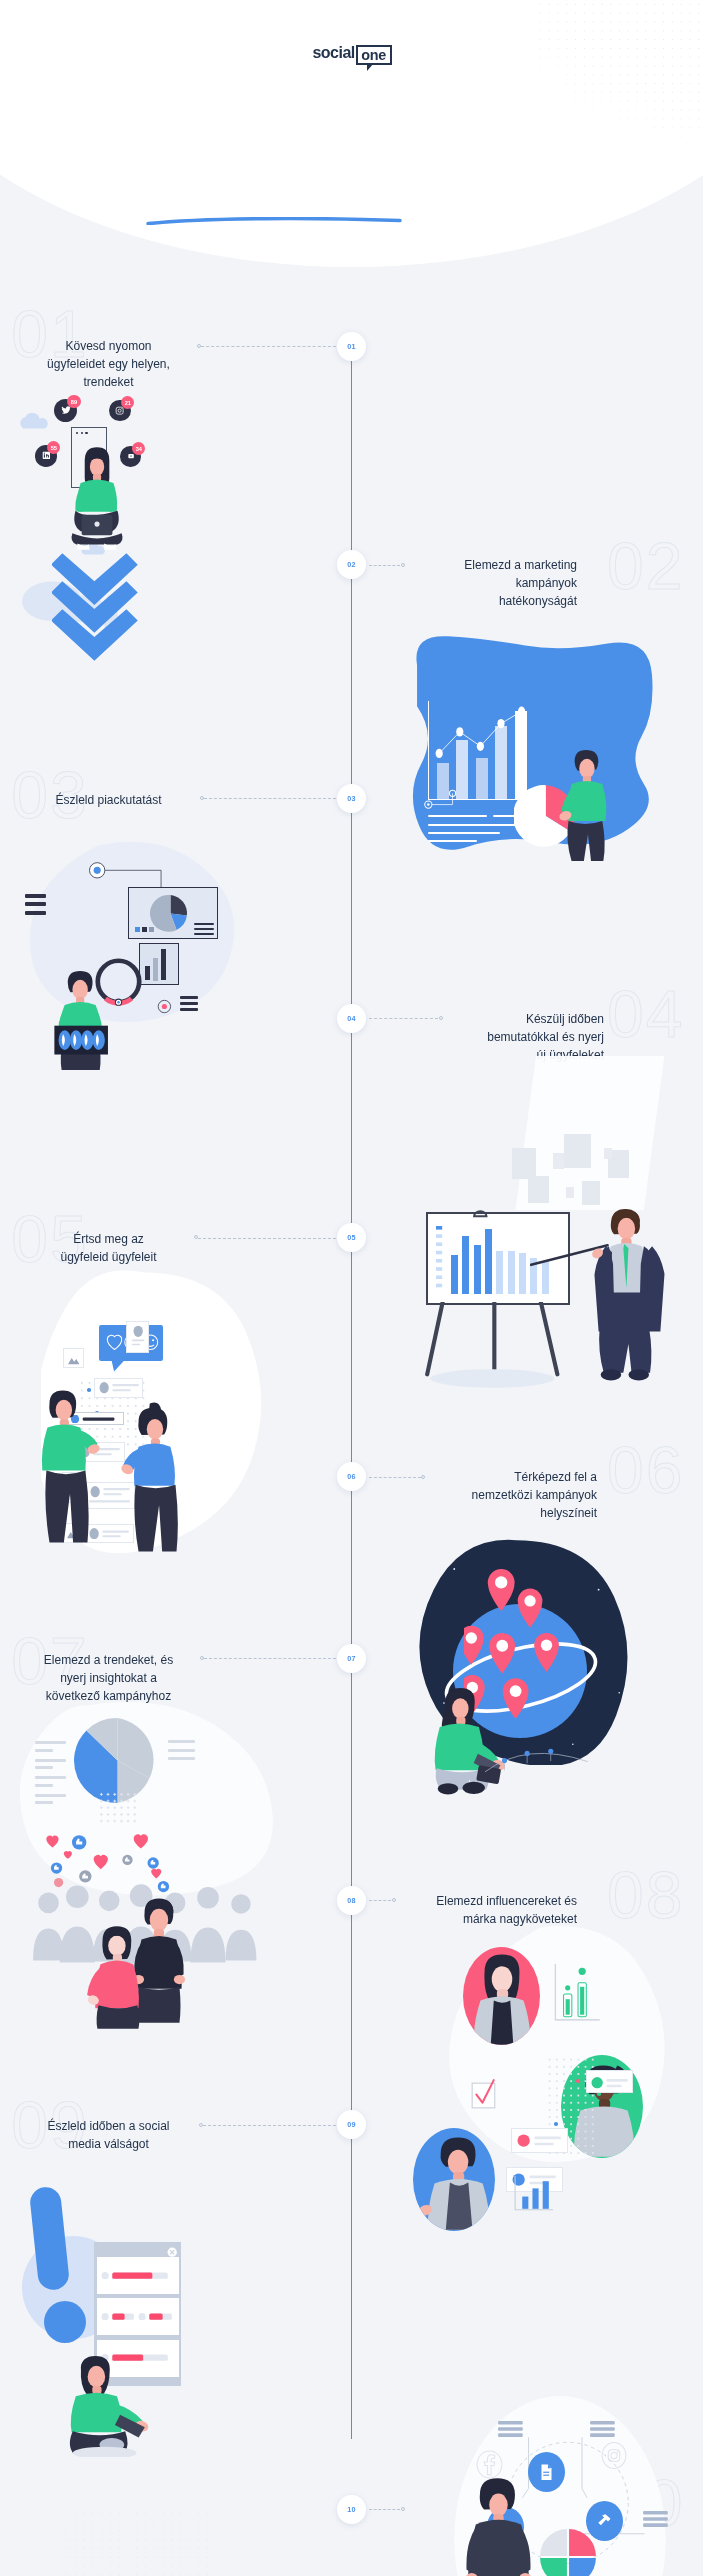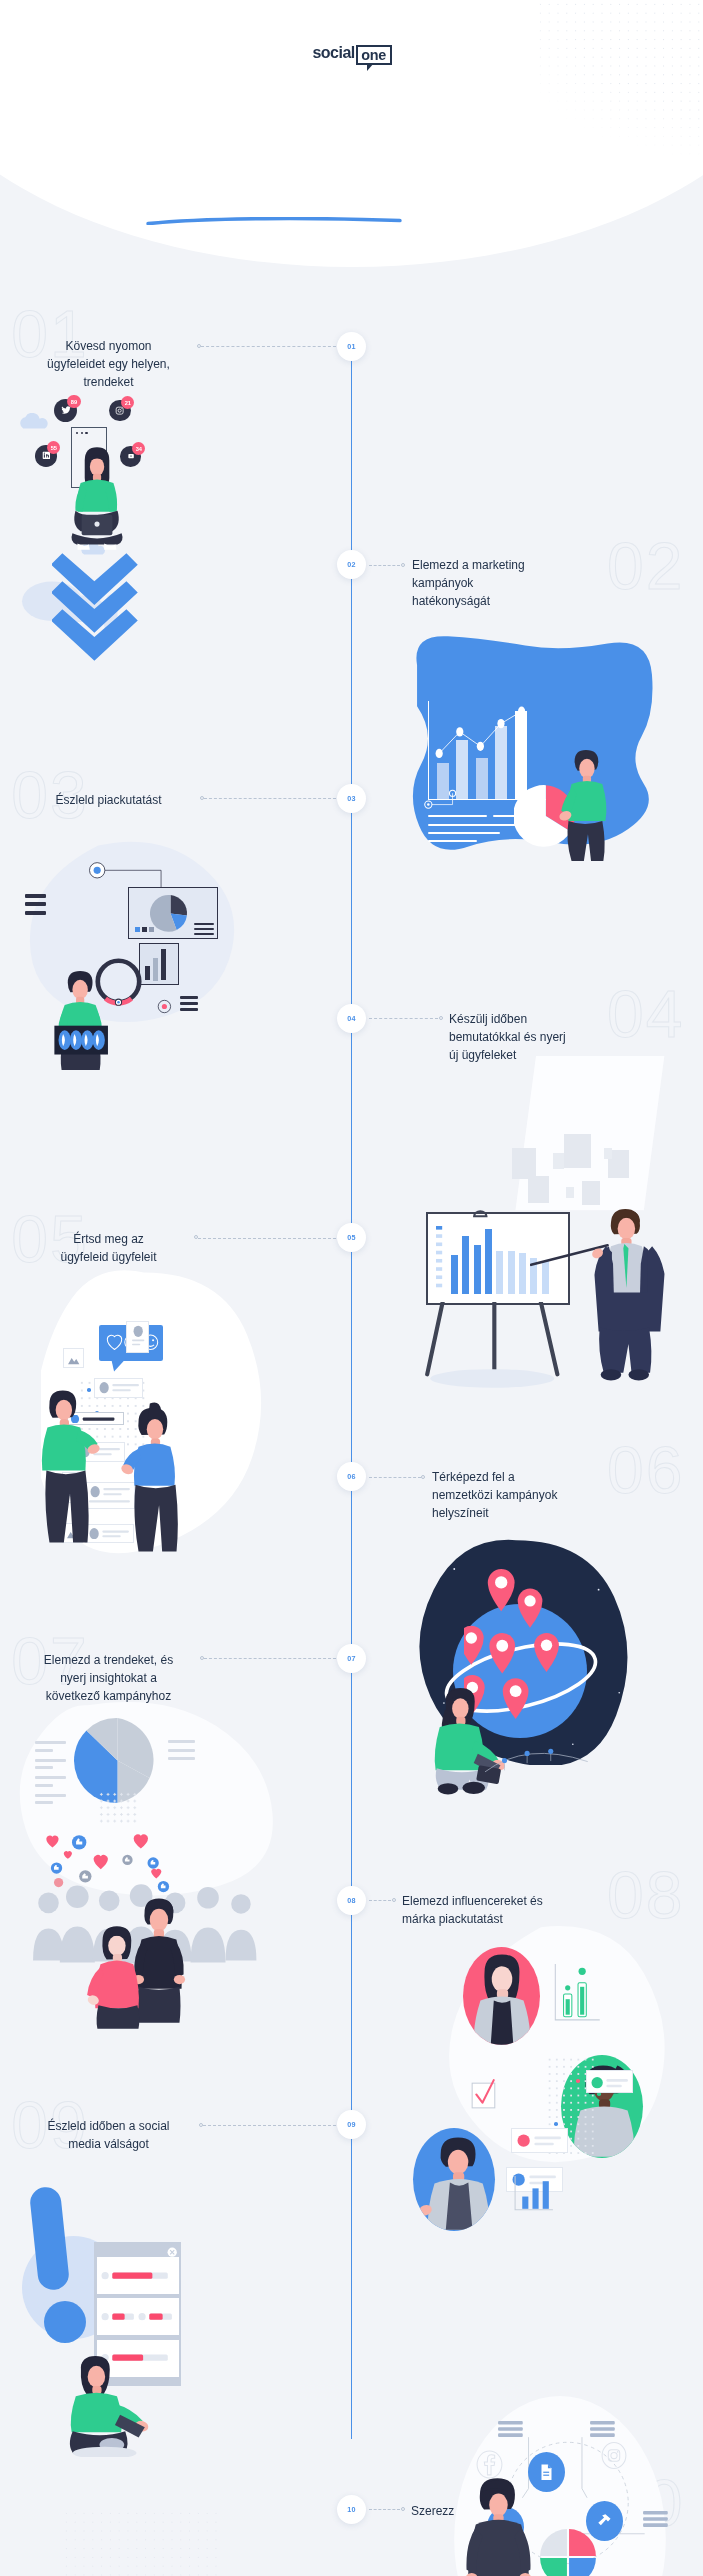--- a/index.html
+++ b/index.html
@@ -138,21 +138,21 @@
 
   
   .cap {
     position: absolute;
     font-size: 12px;
     line-height: 1.5;
     color: #23334b;
     font-weight: 400;
   }
   .cap.left  { text-align: center; }
-  .cap.right { text-align: left; }
+  .cap.right { text-align: right; }
 
   .ghost-num {
     position: absolute;
     font-size: 66px;
     font-weight: 400;
     line-height: 1;
     color: transparent;
     -webkit-text-stroke: 1px #e2e7ee;
     letter-spacing: 2.1px;
     user-select: none;
@@ -814,21 +814,21 @@
       <path d="M32 162 q40 12 76 0 q6 28 2 46 h-80 q-4-20 2-46z" fill="#2f3247"></path>
     </svg>
   </div>
 
   <div class="ghost-num" style="left:607px; top:1862px;">08</div>
   <div class="tl-node" style="top:1886px;">08</div>
   <div class="tl-connector" style="left:369px; top:1900px; width:21.6px;"></div>
   <div class="tl-dot" style="left:392px; top:1898px;"></div>
   <div class="cap right" style="left:402px; top:1892px; width:175px;">
     <div>Elemezd influencereket és</div>
-    <div>márka piackutatást</div>
+    <div>márka nagyköveteket</div>
   </div>
 
   <div class="ill" style="left:381px; top:1922px; width:309px; height:289px;">
     <svg style="position:absolute;left:67px;top:0;" width="222" height="268" viewBox="0 0 430 520">
       <path d="M180 10 q140-16 200 90 q60 106 30 220 q-30 114-150 140 q-120 26-200 -60 q-80-86-50 -200 q30-114 170 -190z" fill="#fbfcfe"></path>
     </svg>
 
     <div class="circ" style="left:82px; top:25px; width:77px; height:98px; background:#fb5c7d; border-radius:50%; overflow:hidden;">
       <svg width="77" height="98" viewBox="0 0 150 190">
         <path d="M42 48 q0-34 34-34 q34 0 34 34 q0 40-10 56 l-48 1 q-12-18-10-57z" fill="#24263a"></path>

